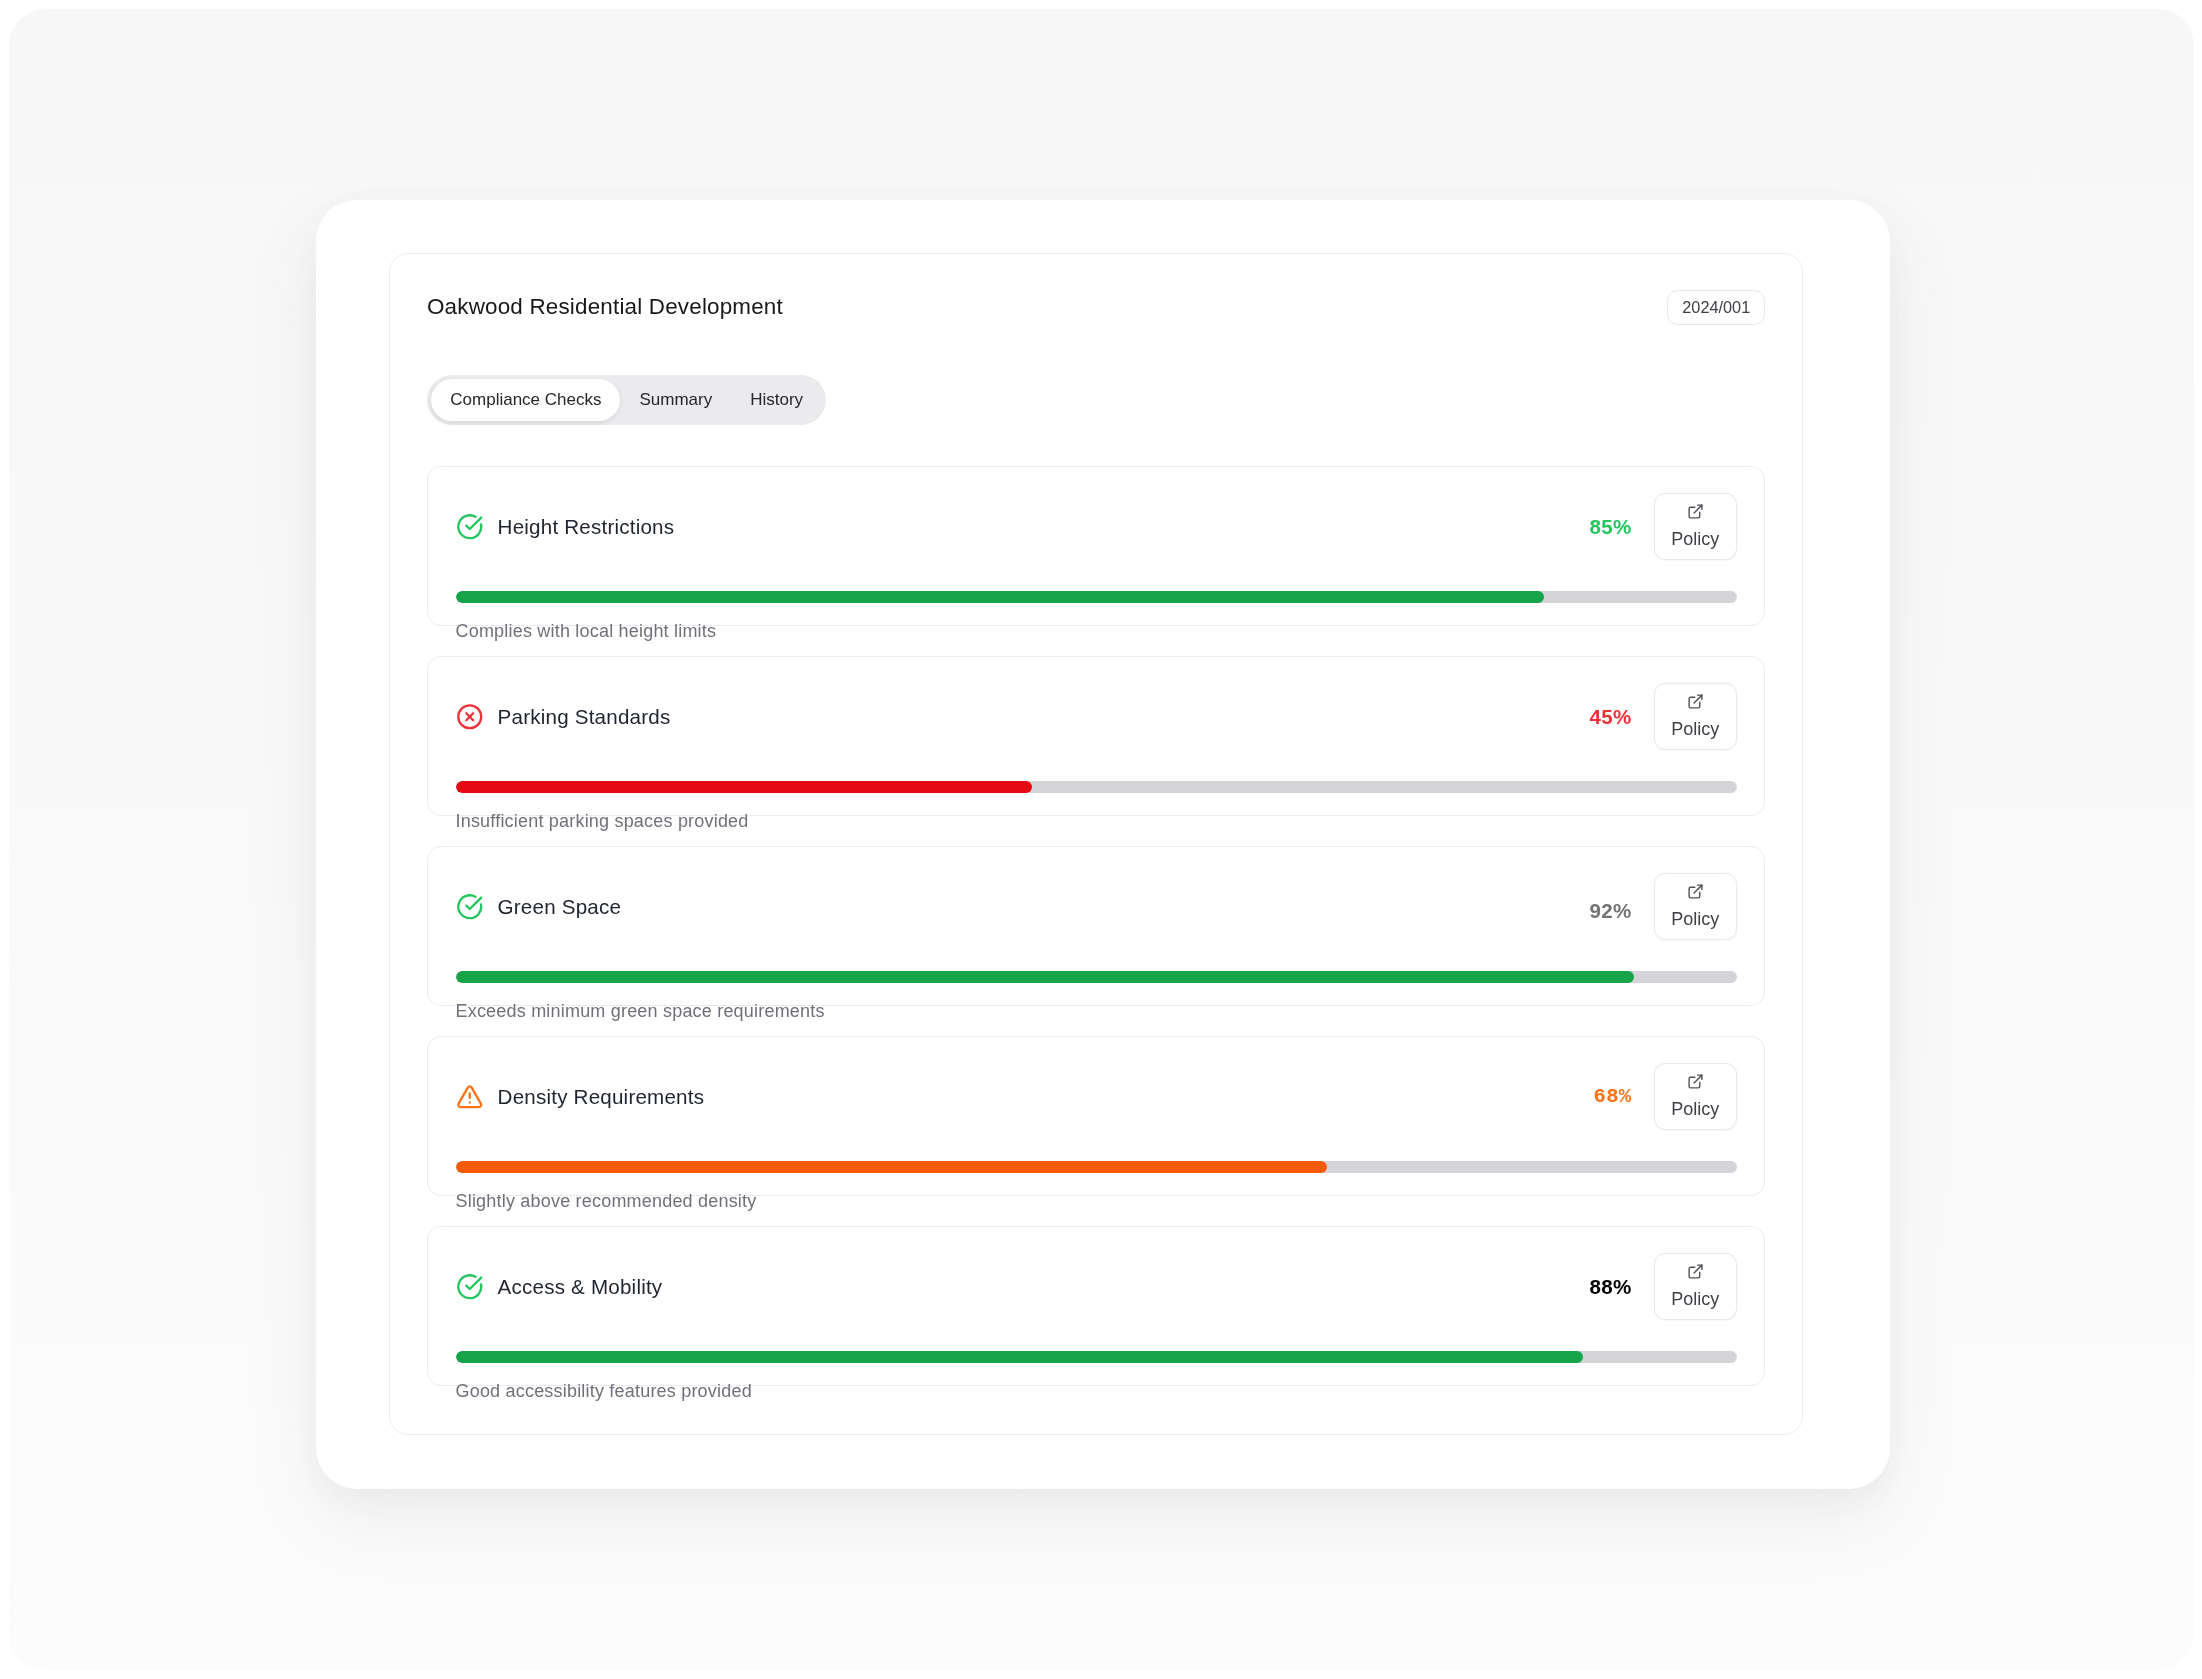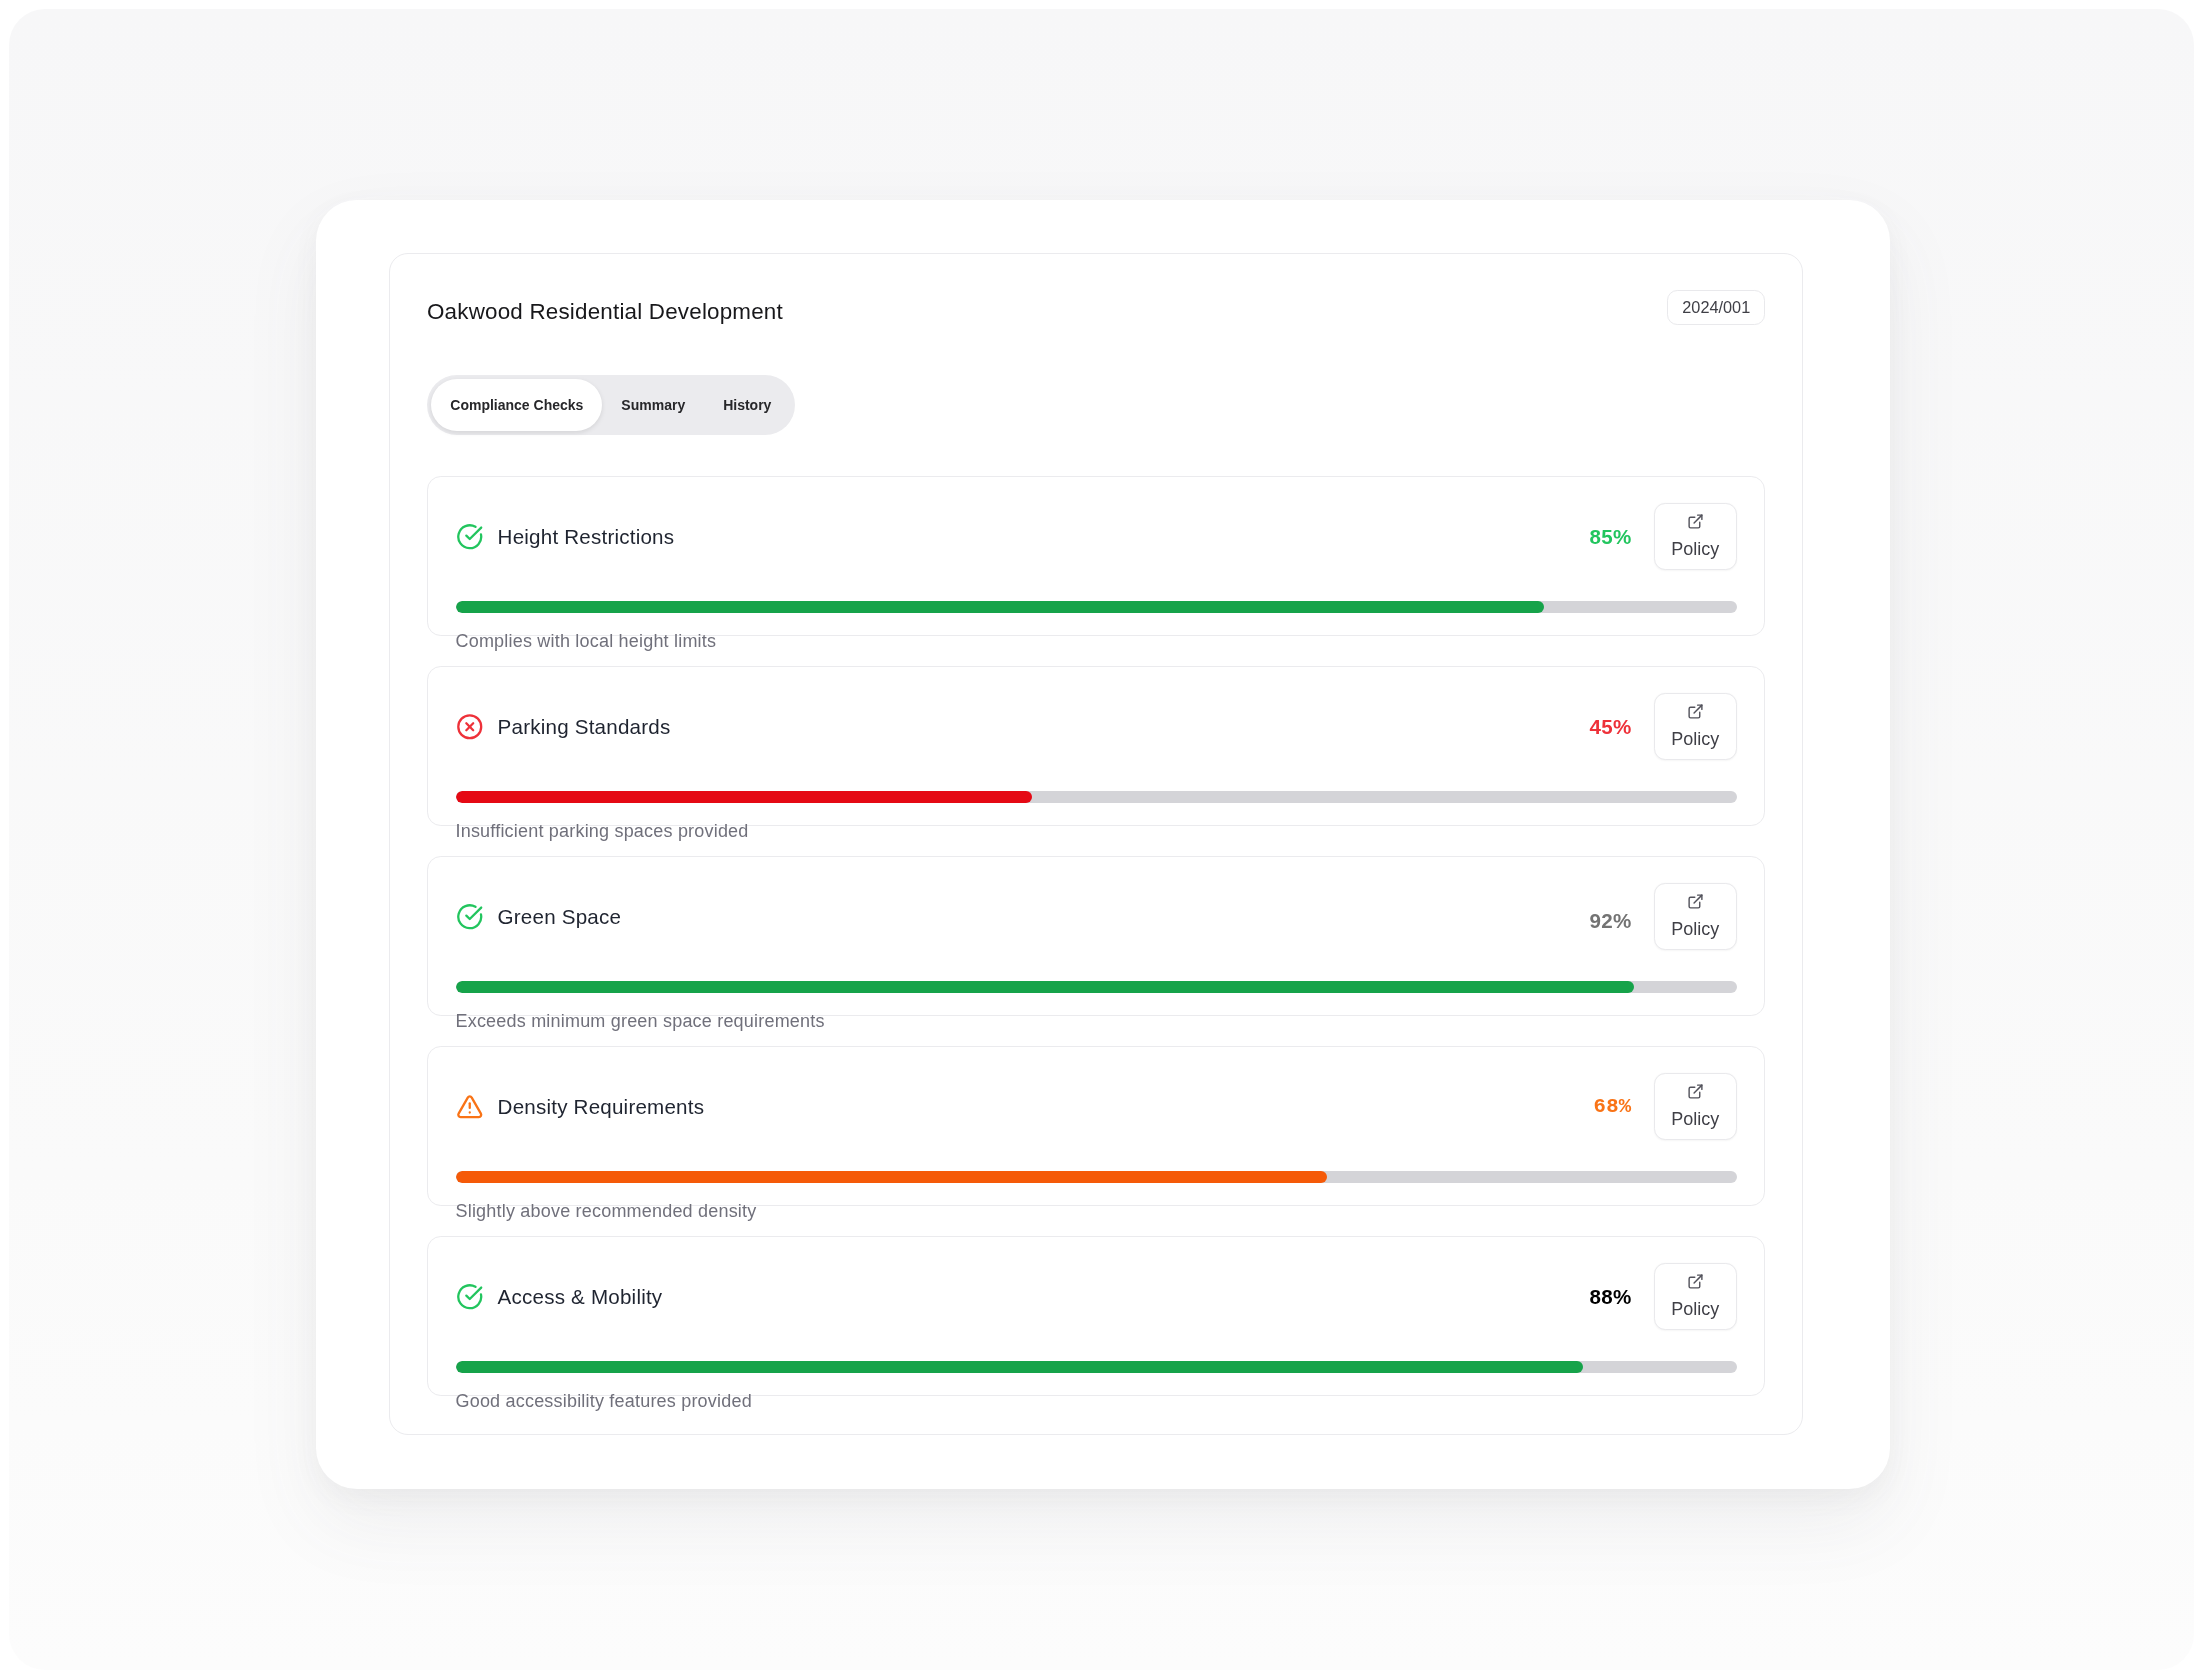--- a/index.html
+++ b/index.html
@@ -28,21 +28,21 @@
     position: absolute;
     left: 73px; top: 53px;
     width: 1414px; height: 1182px;
     background: #ffffff;
     border: 1.7px solid #ebebee;
     border-radius: 19px;
     padding: 36px 37px 0 37px;
   }
   .panel-header {
     display: flex;
-    align-items: flex-end;
+    align-items: center;
     justify-content: space-between;
   }
   .page-title {
     font-size: 22.4px;
     font-weight: 500;
     color: #18181b;
     letter-spacing: 0.2px;
   }
   .badge {
     border: 1.7px solid #e9e9ec;
@@ -55,24 +55,24 @@
   }
   .tabs {
     margin-top: 50px;
     display: inline-flex;
     align-items: center;
     background: #ebebee;
     border-radius: 860px;
     padding: 4.3px;
   }
   .tab {
-    font-size: 14px;
-    font-weight: 700;
+    font-size: 17px;
+    font-weight: 400;
     color: #27272a;
-    padding: 18px 19px;
+    padding: 11px 19px;
     border-radius: 860px;
     cursor: pointer;
     white-space: nowrap;
   }
   .tab.active {
     background: #ffffff;
     box-shadow: 0 1.7px 5.2px rgba(0,0,0,0.10);
   }
   .check-list {
     margin-top: 41px;

